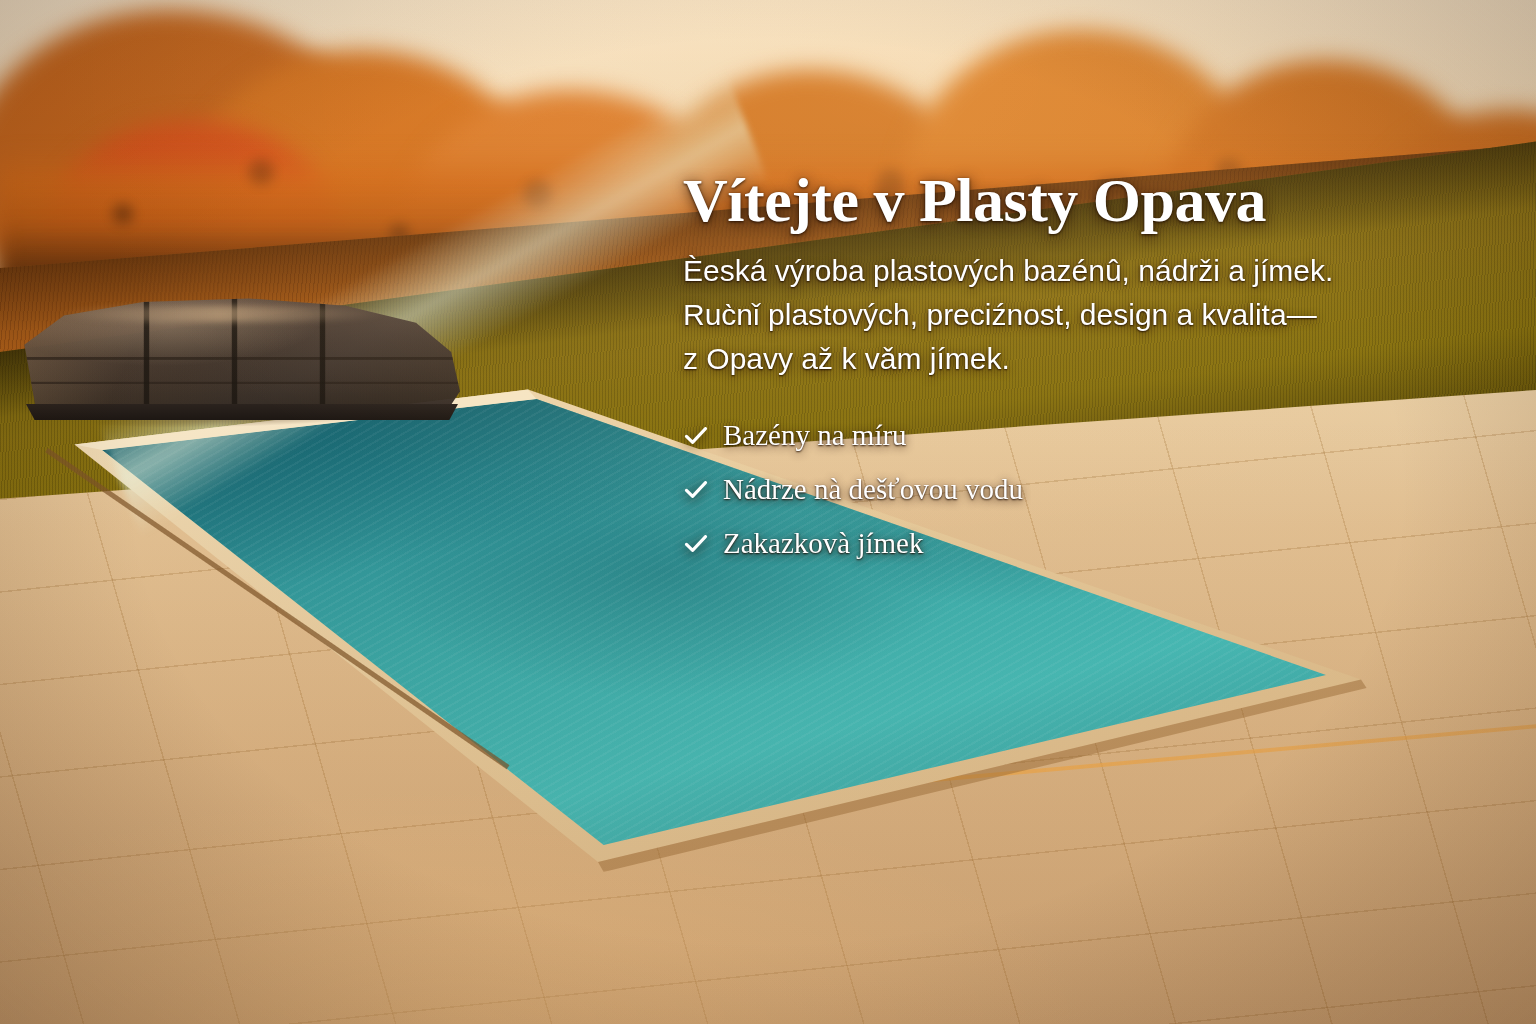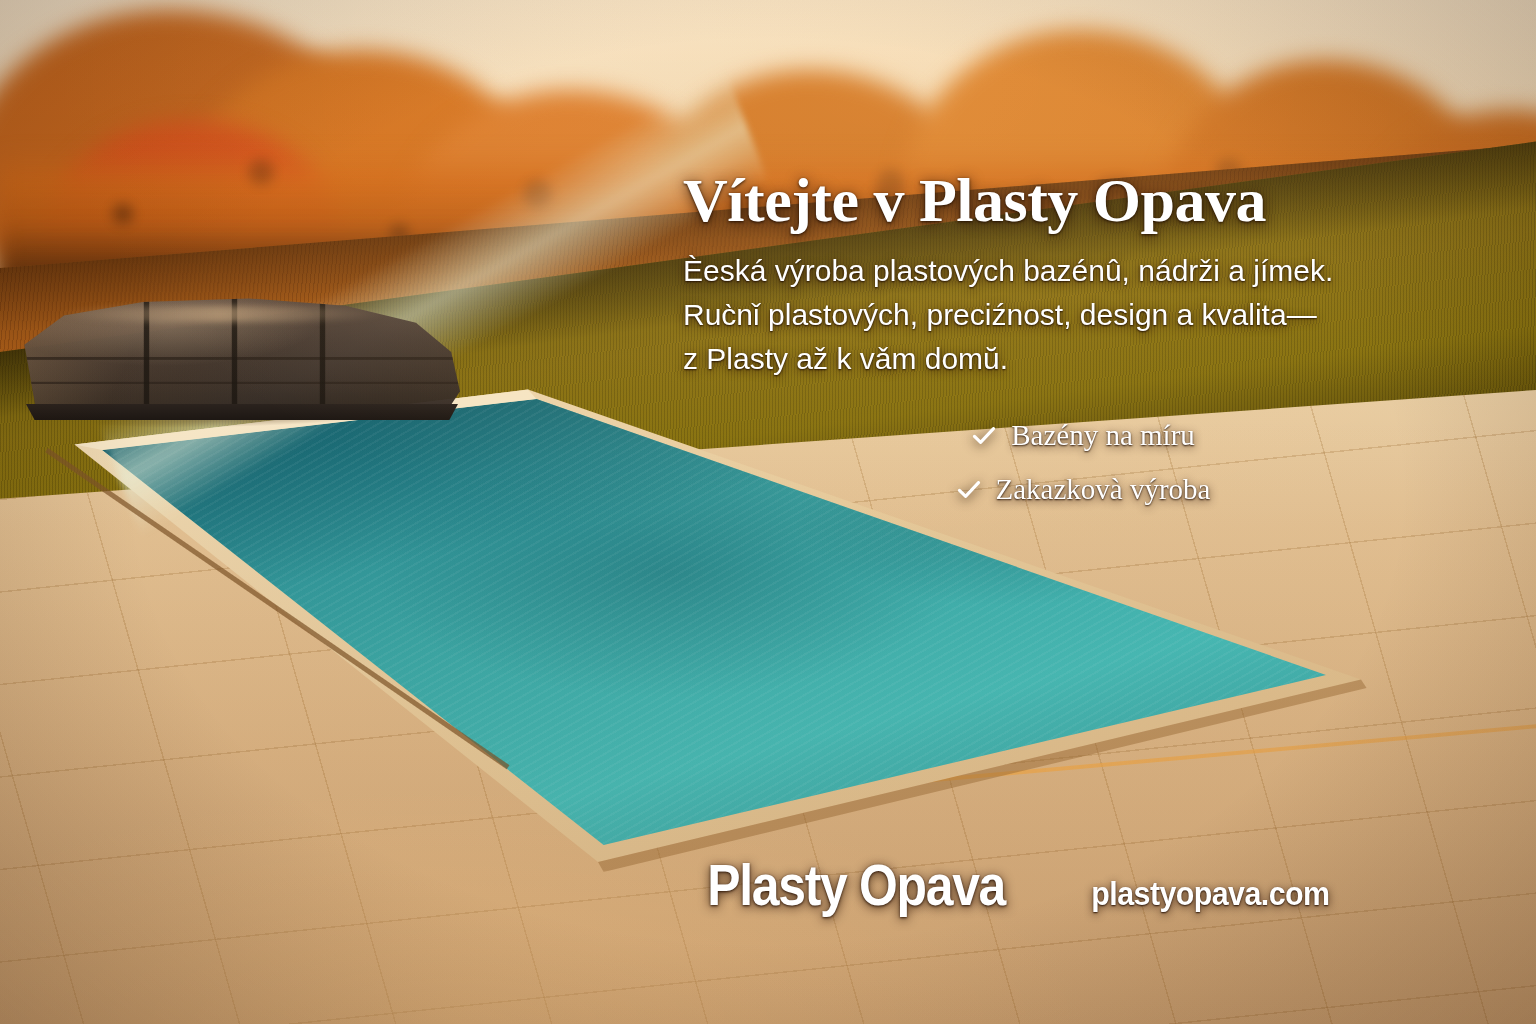--- a/index.html
+++ b/index.html
@@ -245,21 +245,20 @@
     font-size:30px;
     line-height:1.47;
     text-shadow:0 2px 10px rgba(40,16,2,0.80), 0 1px 2px rgba(30,12,2,0.9);
   }
   .subcopy div{ white-space:nowrap; }
 
   .bullets{ margin-top:40px; list-style:none; }
   .bullet{
     display:flex; align-items:center; gap:14px;
     margin-bottom:25px;
-    justify-content:center;
   }
   .check{
     width:26px; height:26px; flex:0 0 26px;
     display:block;
     filter:drop-shadow(0 2px 6px rgba(30,12,2,0.85));
   }
   .bullet-label{
     font-family:"Liberation Serif", serif;
     font-size:29px;
     line-height:1;
@@ -350,41 +349,43 @@
   <div class="grade"></div>
   <div class="vignette"></div>
 
   <div class="content">
 
     <h1 class="headline">Vítejte v Plasty Opava</h1>
 
     <div class="subcopy">
       <div>Èeská výroba plastových bazénû, nádrži a jímek.</div>
       <div>Ruc̀nǐ plastových, preciźnost, design a kvalita—</div>
-      <div>z Plasty až k vǎm domŭ.</div>
+      <div>z Opavy až k vǎm jímek.</div>
     </div>
 
     <ul class="bullets">
 
       <li class="bullet">
         <svg class="check" viewBox="0 0 26 26" aria-hidden="true">
           <path d="M3.5 13.4 L9.6 19.4 L22.5 5.6" fill="none" stroke="#ffffff" stroke-width="3.1" stroke-linecap="round" stroke-linejoin="round"></path>
         </svg>
         <span class="bullet-label">Bazény na míru</span>
       </li>
 
-
       <li class="bullet">
         <svg class="check" viewBox="0 0 26 26" aria-hidden="true">
           <path d="M3.5 13.4 L9.6 19.4 L22.5 5.6" fill="none" stroke="#ffffff" stroke-width="3.1" stroke-linecap="round" stroke-linejoin="round"></path>
         </svg>
-        <span class="bullet-label">Zakazkovà výroba</span>
+        <span class="bullet-label">Nádrze nà dešťovou vodu</span>
+      </li>
+
+      <li class="bullet">
+        <svg class="check" viewBox="0 0 26 26" aria-hidden="true">
+          <path d="M3.5 13.4 L9.6 19.4 L22.5 5.6" fill="none" stroke="#ffffff" stroke-width="3.1" stroke-linecap="round" stroke-linejoin="round"></path>
+        </svg>
+        <span class="bullet-label">Zakazkovà jímek</span>
       </li>
 
     </ul>
   </div>
 
-  <div class="footer">
-    <div class="brand">Plasty Opava</div>
-    <div class="url">plastyopava.com</div>
-  </div>
 
 </div>
 
 </body></html>

